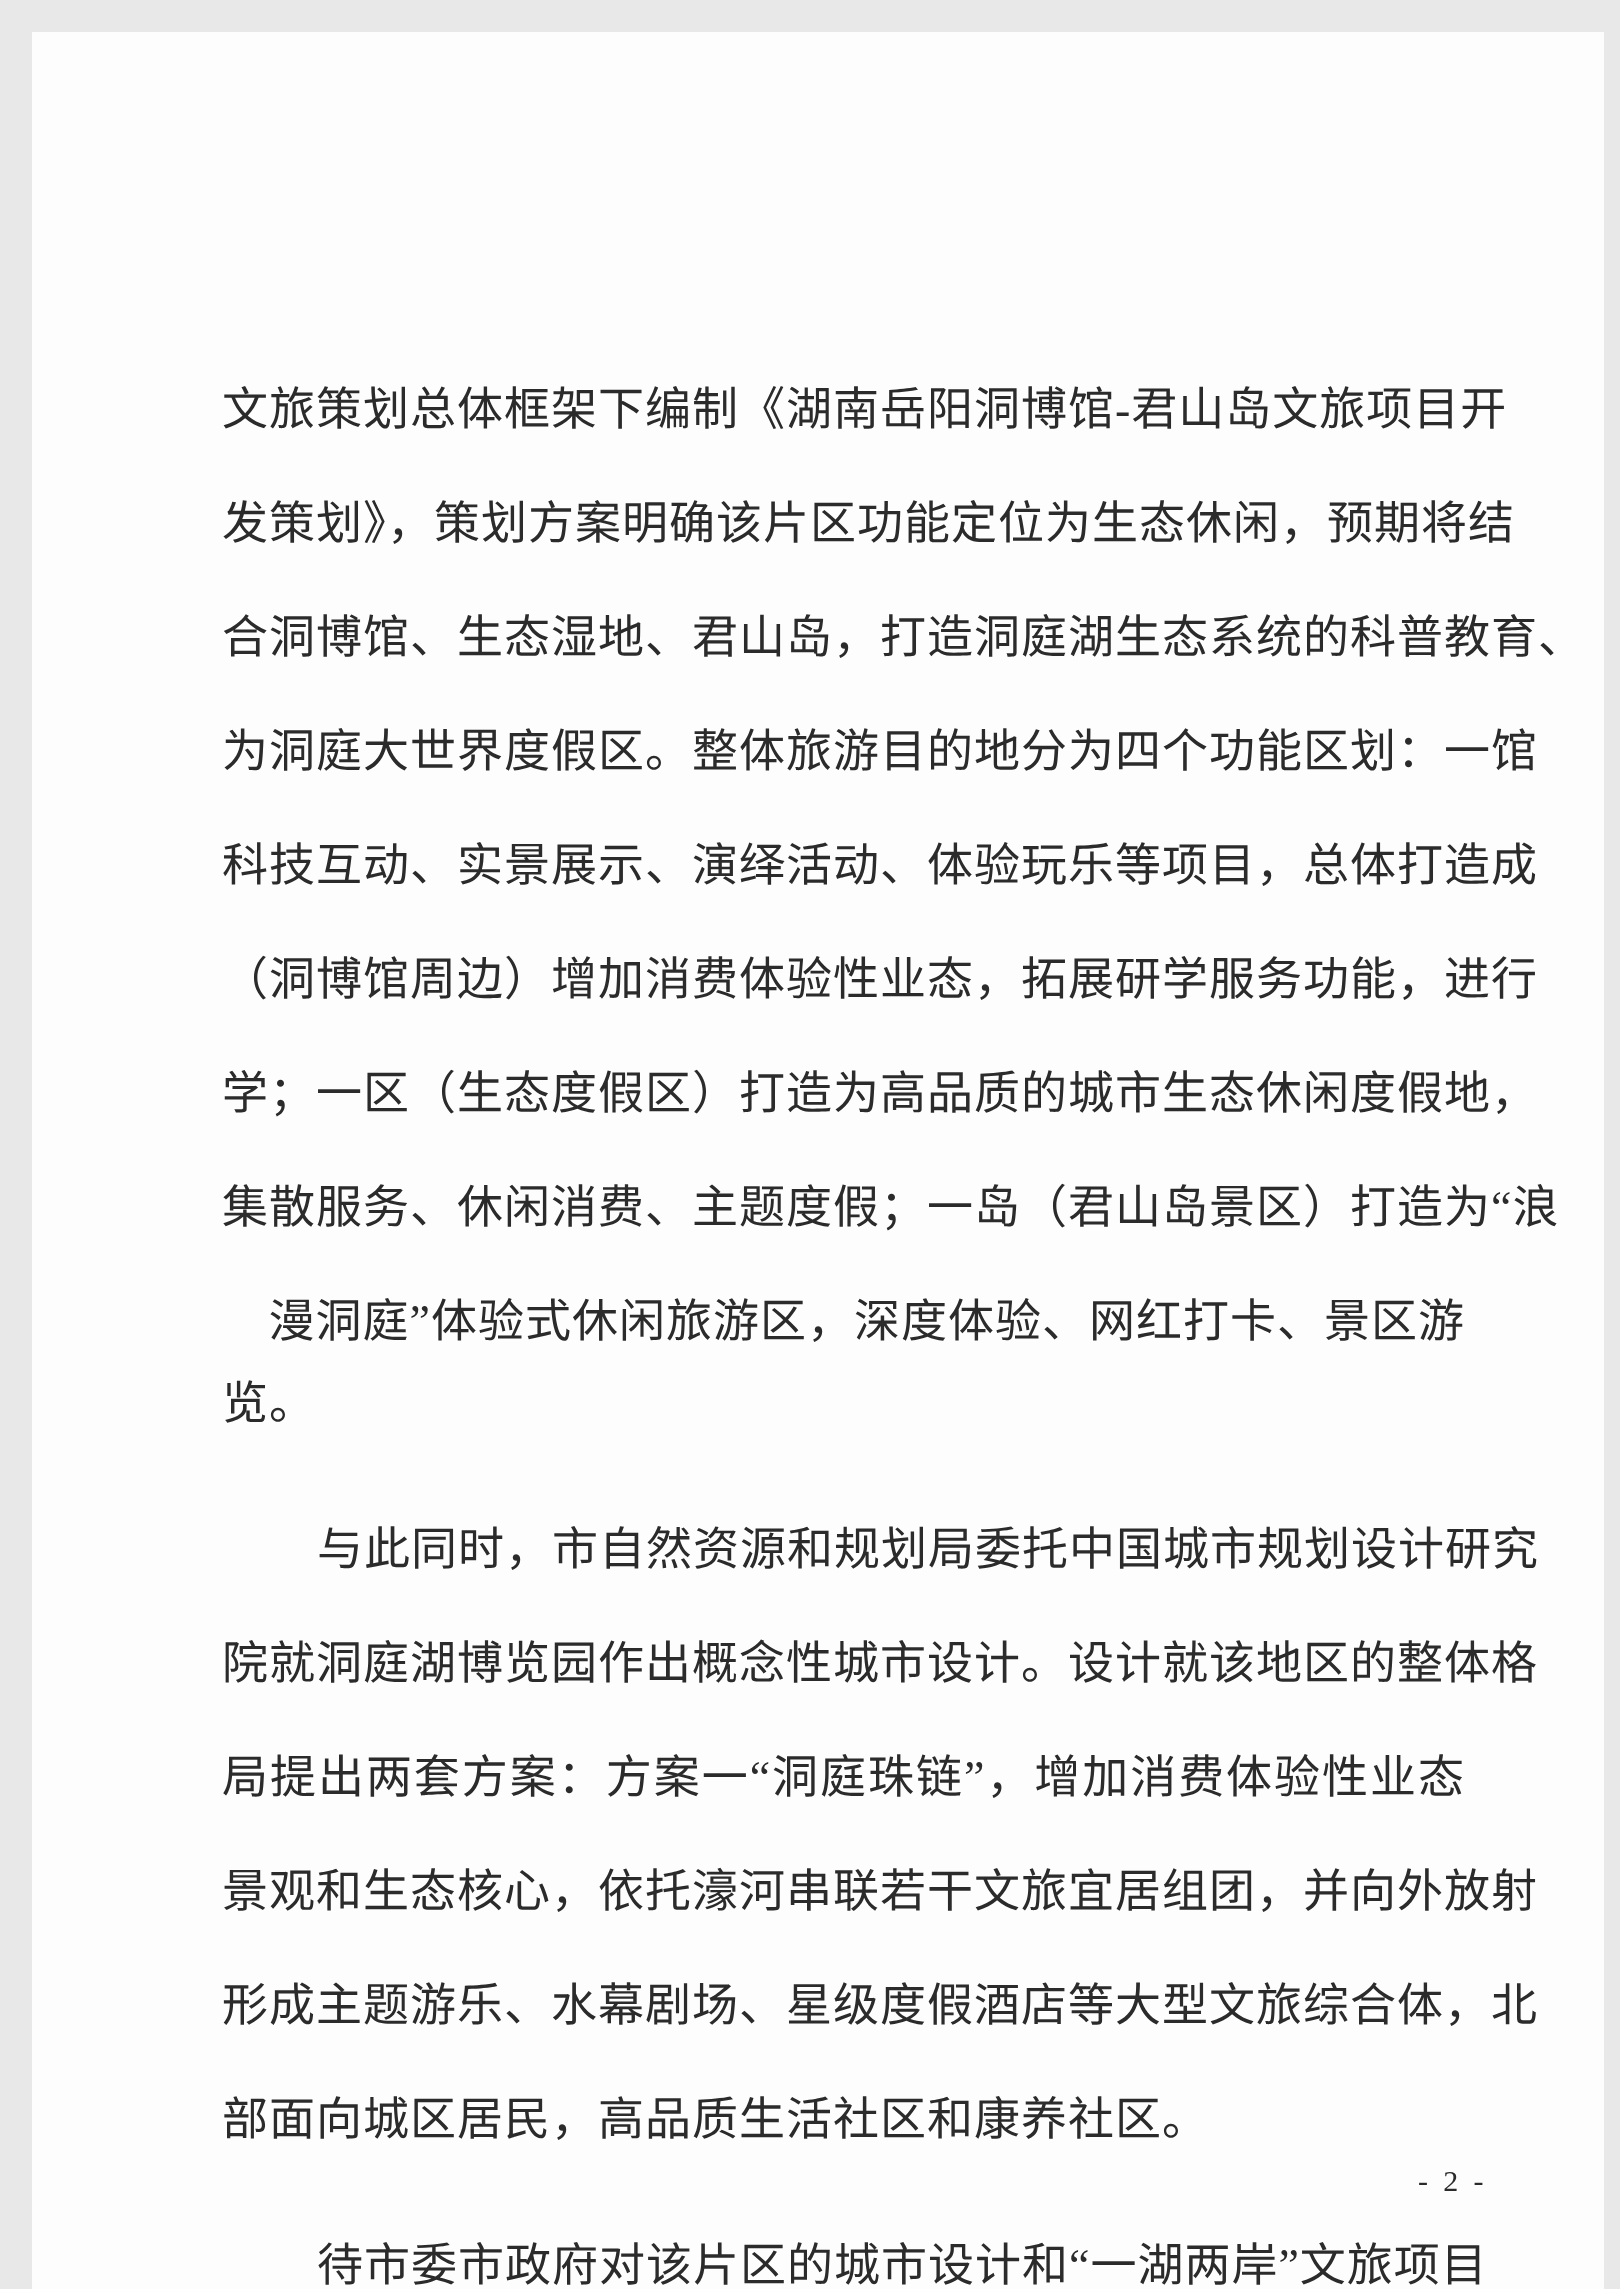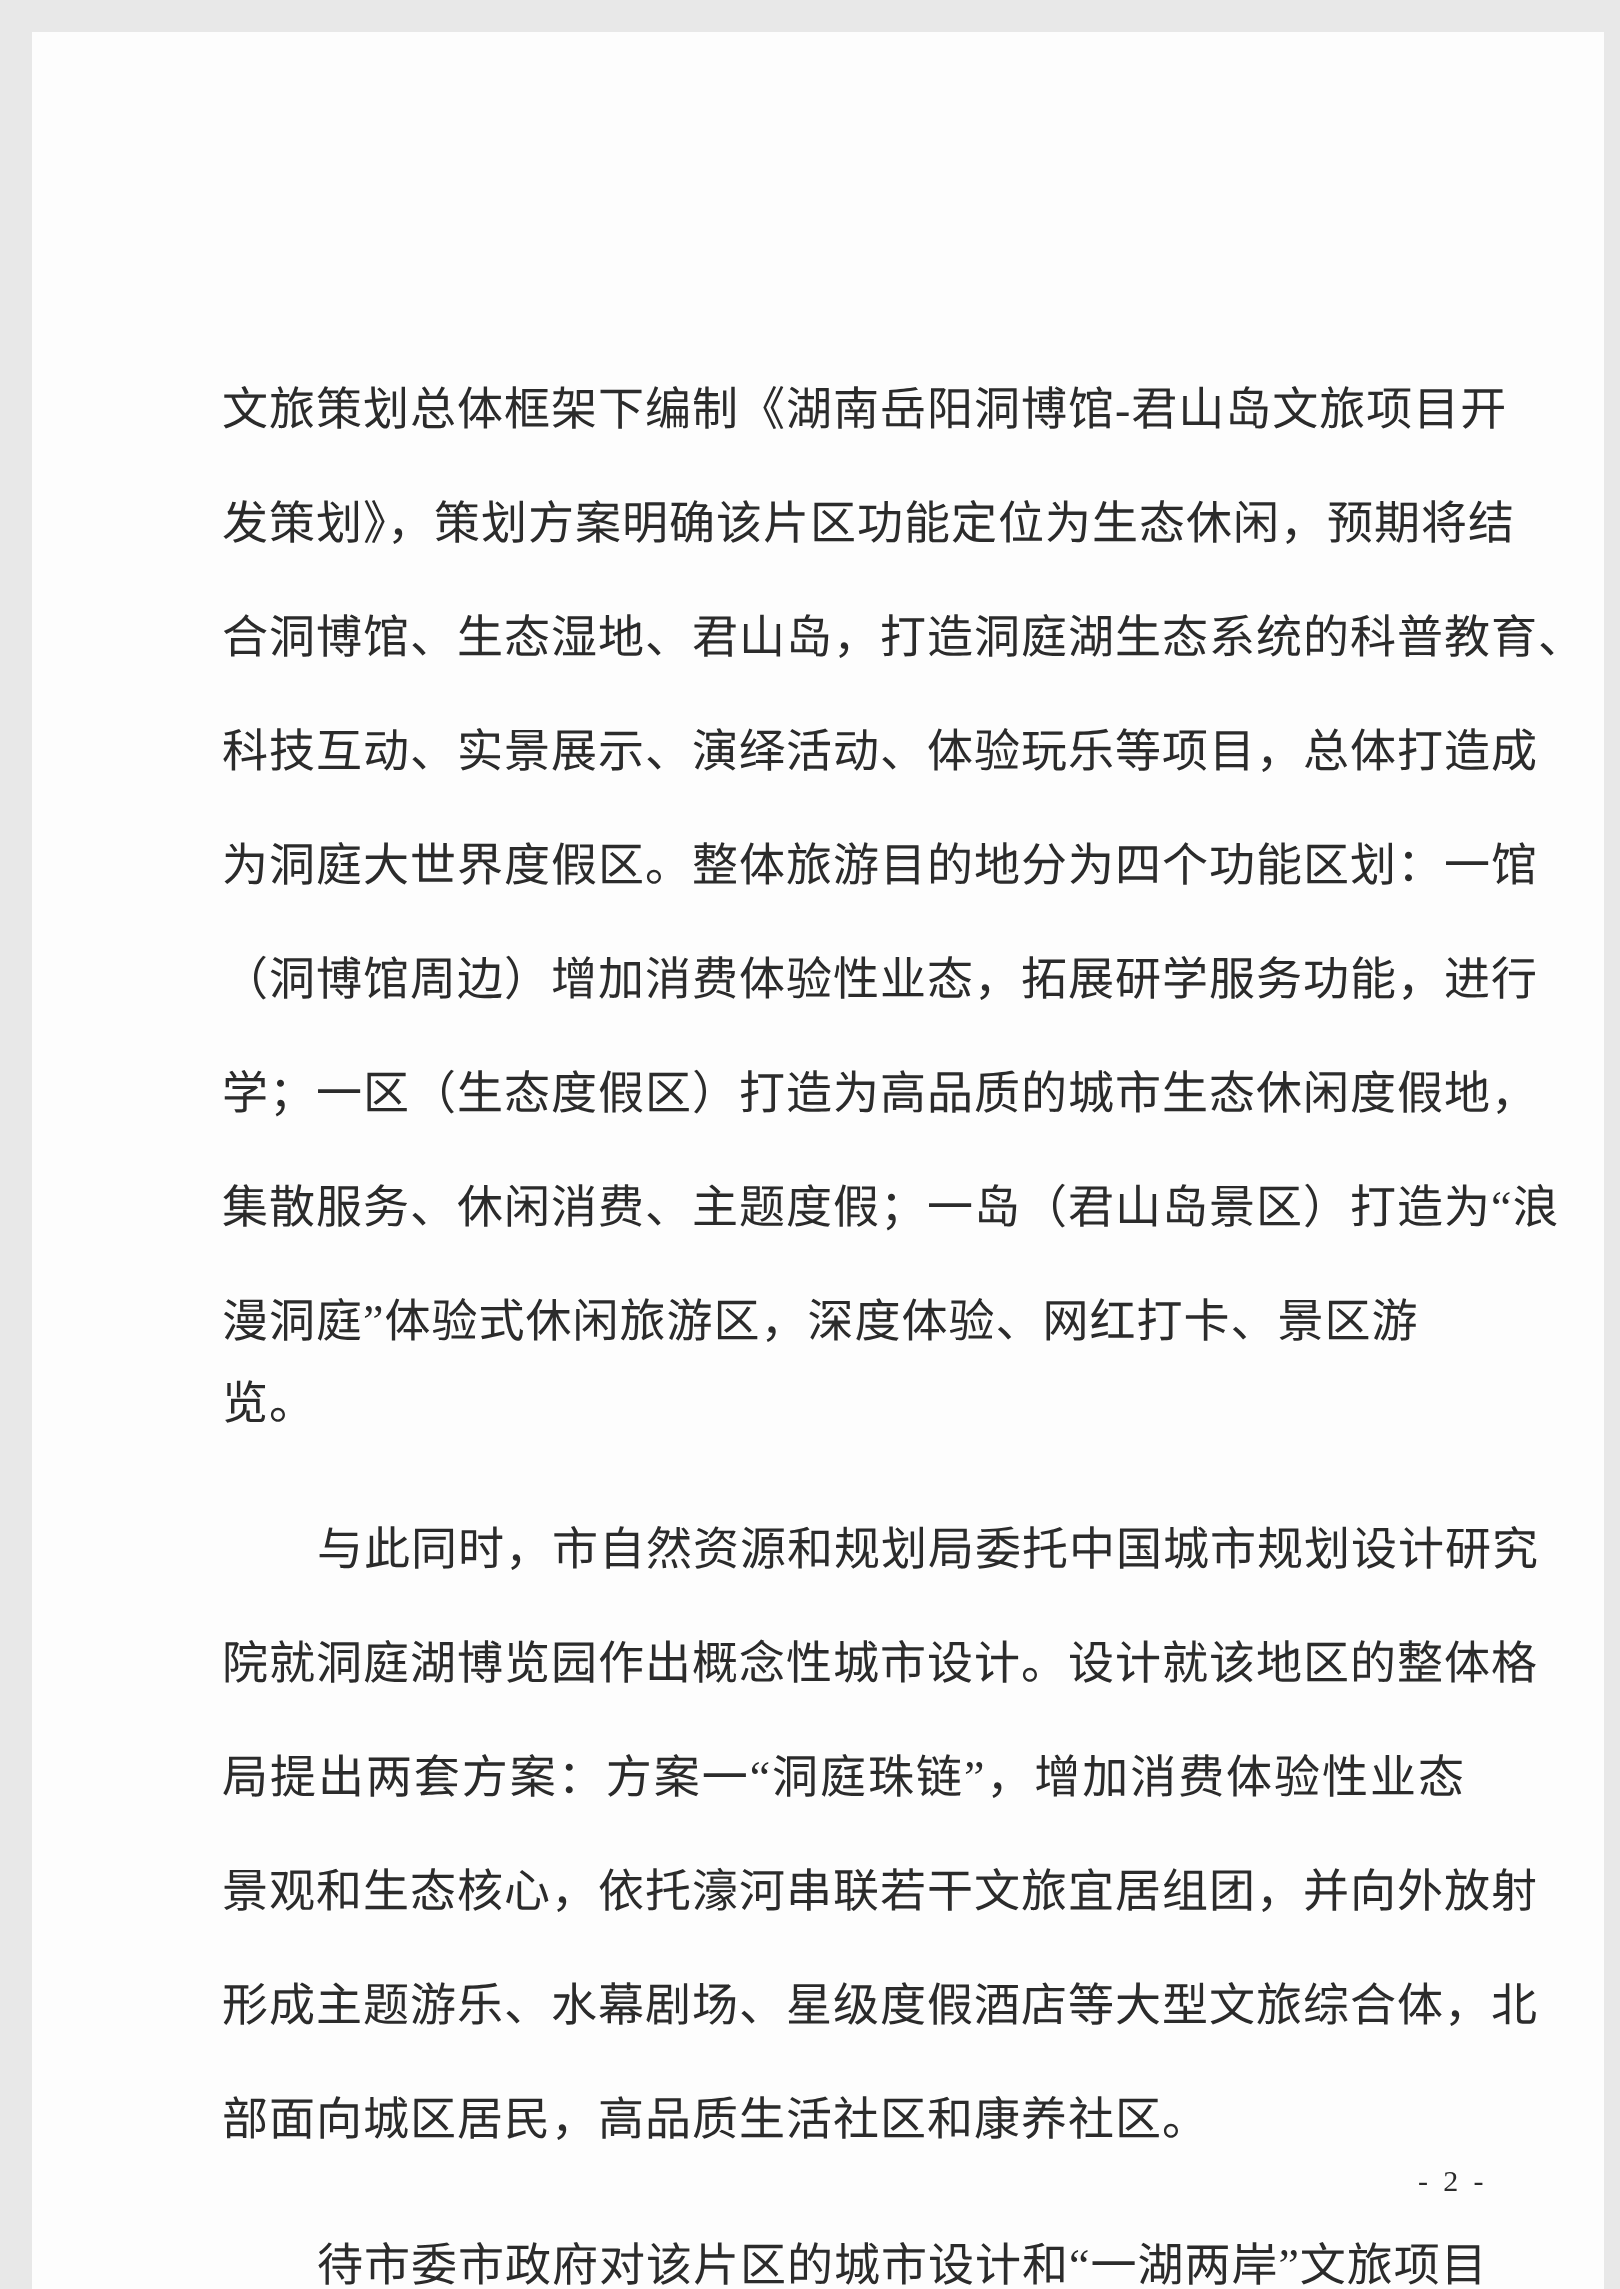--- a/index.html
+++ b/index.html
@@ -33,21 +33,21 @@
     letter-spacing: 1px;
     text-align: justify;
     text-align-last: justify;
     text-justify: inter-character;
     white-space: nowrap;
     overflow: visible;
   }
 
   
   .line.para-end {
-    text-align: left;
+    text-align: right;
     text-align-last: left;
     white-space: normal;
   }
 
   
   .line.first-indent {
     text-indent: 95px;
   }
 
   .page-number {
@@ -65,22 +65,22 @@
 <body>
 
 <div class="page">
 
   <div class="text-block">
 
     <div class="paragraph">
       <div class="line">文旅策划总体框架下编制《湖南岳阳洞博馆-君山岛文旅项目开</div>
       <div class="line">发策划》，策划方案明确该片区功能定位为生态休闲，预期将结</div>
       <div class="line">合洞博馆、生态湿地、君山岛，打造洞庭湖生态系统的科普教育、</div>
+      <div class="line">为洞庭大世界度假区。整体旅游目的地分为四个功能区划：一馆</div>
       <div class="line">科技互动、实景展示、演绎活动、体验玩乐等项目，总体打造成</div>
-      <div class="line">为洞庭大世界度假区。整体旅游目的地分为四个功能区划：一馆</div>
       <div class="line">（洞博馆周边）增加消费体验性业态，拓展研学服务功能，进行</div>
       <div class="line">学；一区（生态度假区）打造为高品质的城市生态休闲度假地，</div>
       <div class="line">集散服务、休闲消费、主题度假；一岛（君山岛景区）打造为“浪</div>
       <div class="line para-end">漫洞庭”体验式休闲旅游区，深度体验、网红打卡、景区游览。</div>
     </div>
 
     <div class="paragraph">
       <div class="line first-indent">与此同时，市自然资源和规划局委托中国城市规划设计研究</div>
       <div class="line">院就洞庭湖博览园作出概念性城市设计。设计就该地区的整体格</div>
       <div class="line">局提出两套方案：方案一“洞庭珠链”，增加消费体验性业态</div>

